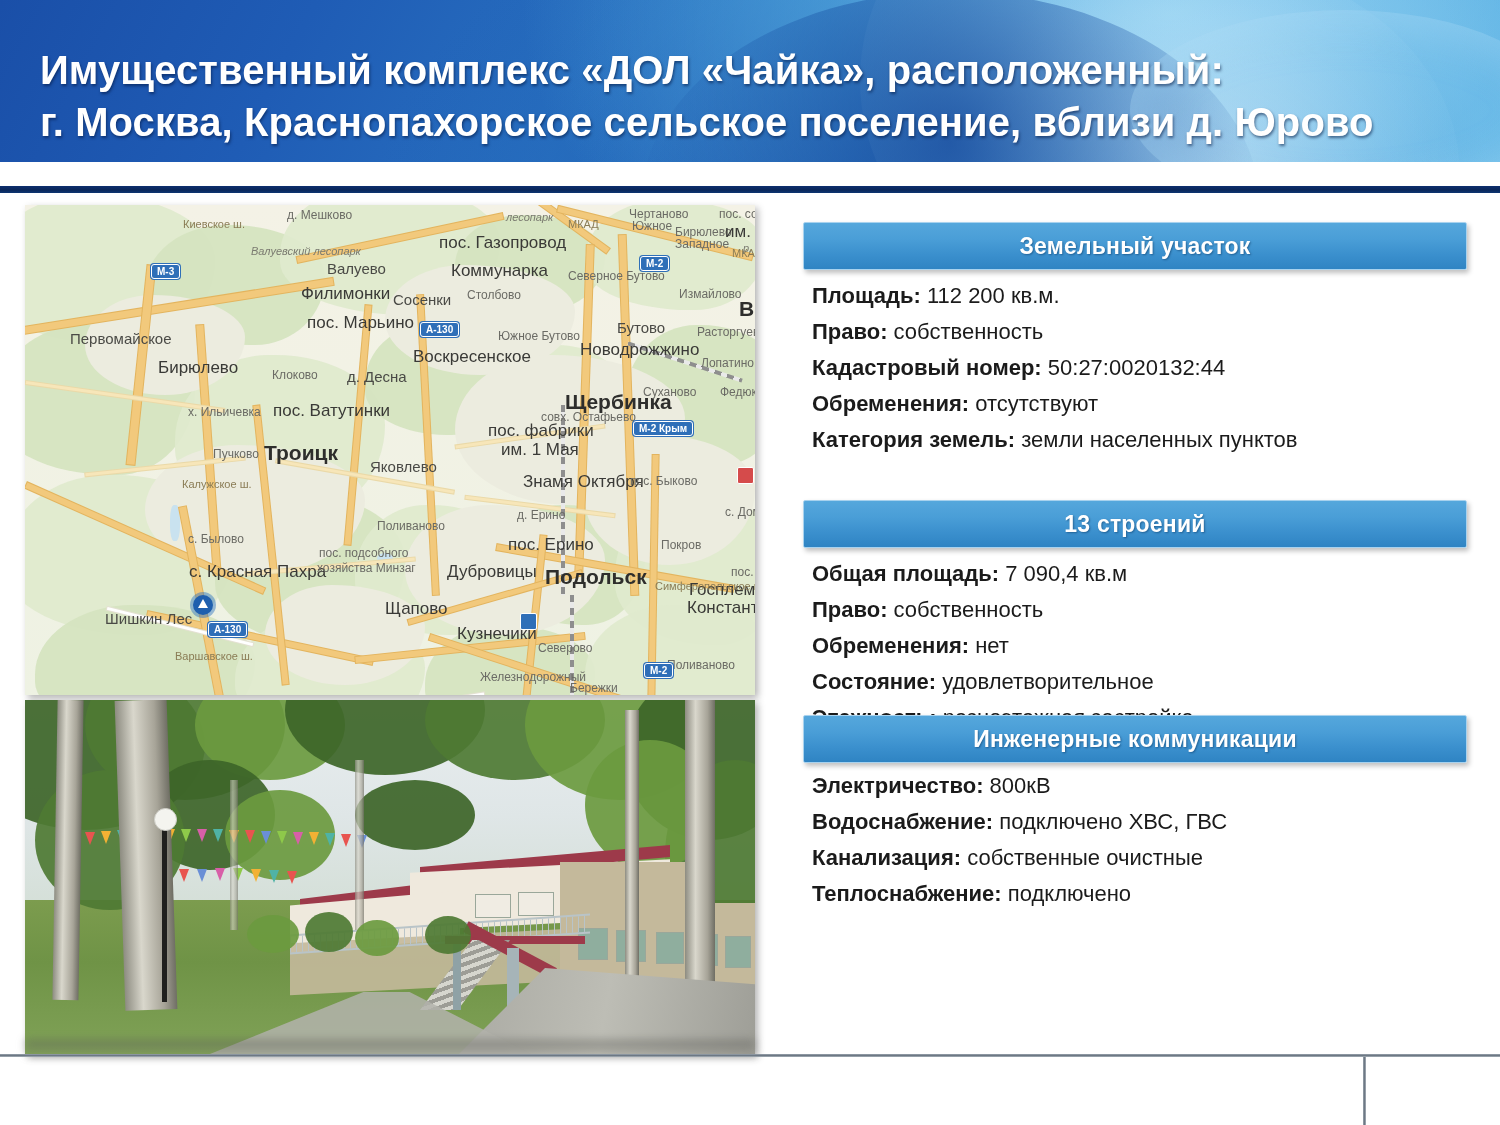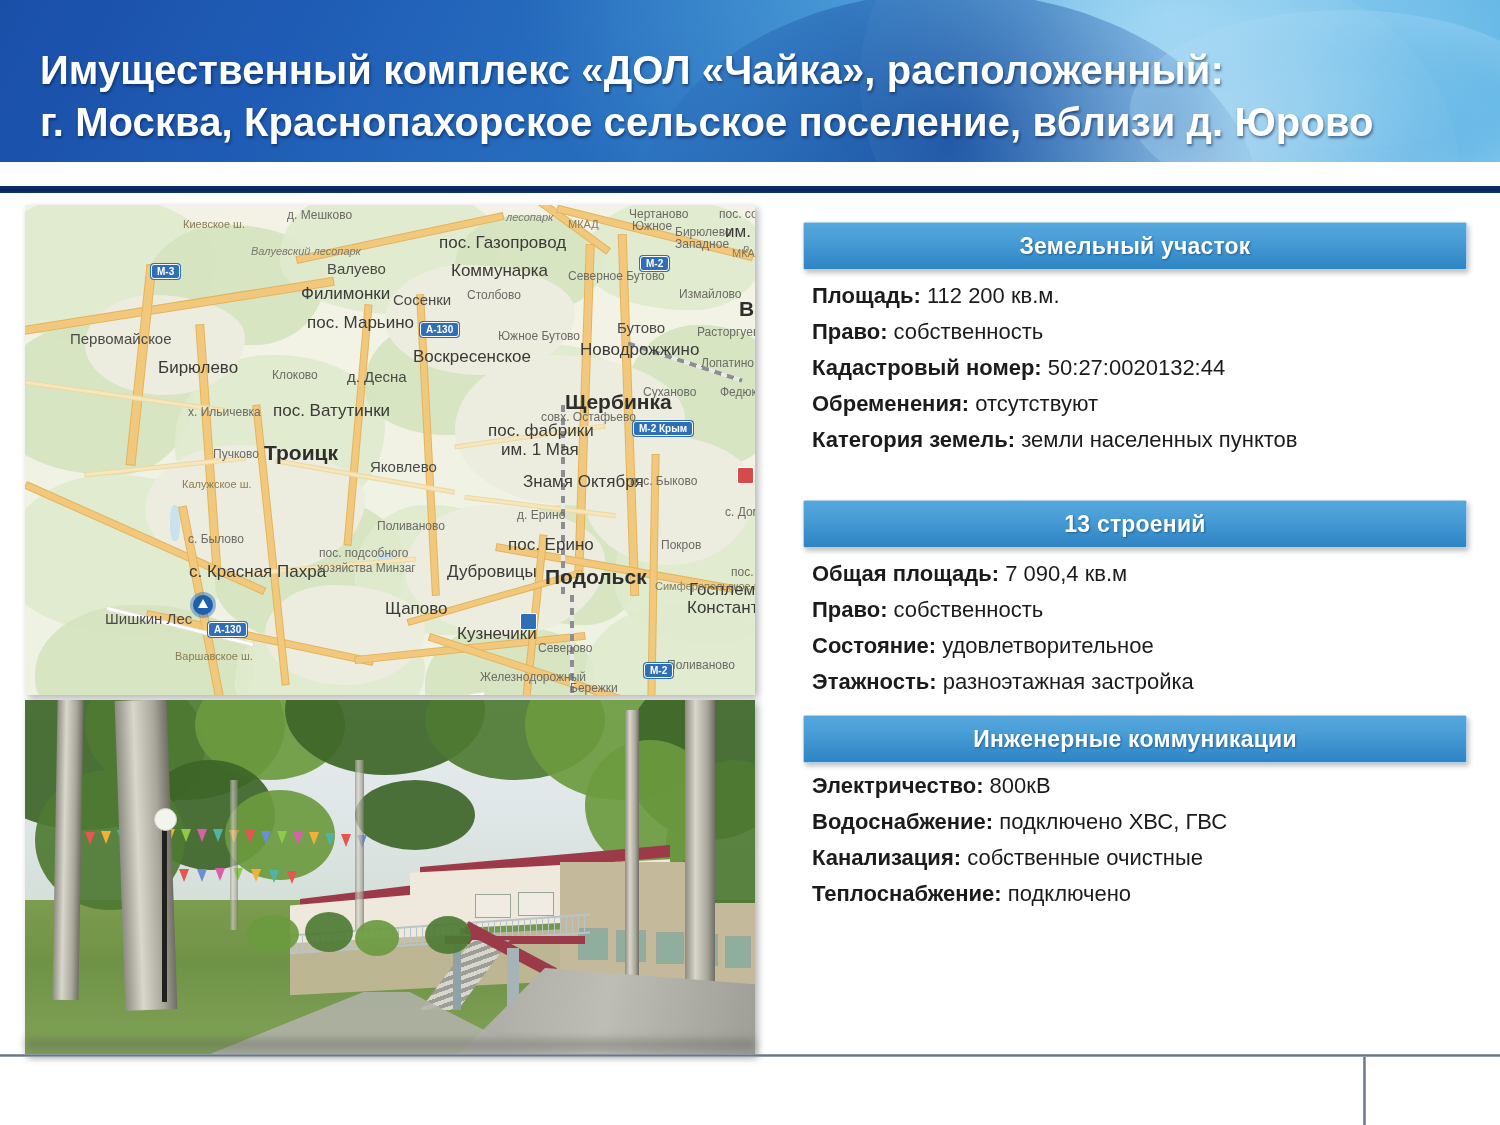--- a/index.html
+++ b/index.html
@@ -423,20 +423,21 @@
     <div class="row"><b>Обременения:</b><i> отсутствуют</i></div>
     <div class="row"><b>Категория земель:</b><i> земли населенных пунктов</i></div>
   </div>
 
 <div class="panel-bar" style="top:500px;">
   <span>13 строений</span>
 </div>
 <div class="panel-list" id="panel-rows-1" style="top:556px;">
     <div class="row"><b>Общая площадь:</b><i> 7 090,4 кв.м</i></div>
     <div class="row"><b>Право:</b><i> собственность</i></div>
+    <div class="row"><b>Обременения:</b><i> нет</i></div>
     <div class="row"><b>Состояние:</b><i> удовлетворительное</i></div>
     <div class="row"><b>Этажность:</b><i> разноэтажная застройка</i></div>
   </div>
 
 <div class="panel-bar" style="top:715px;">
   <span>Инженерные коммуникации</span>
 </div>
 <div class="panel-list" id="panel-rows-2" style="top:768px;">
     <div class="row"><b>Электричество:</b><i>  800кВ</i></div>
     <div class="row"><b>Водоснабжение:</b><i> подключено ХВС, ГВС</i></div>

